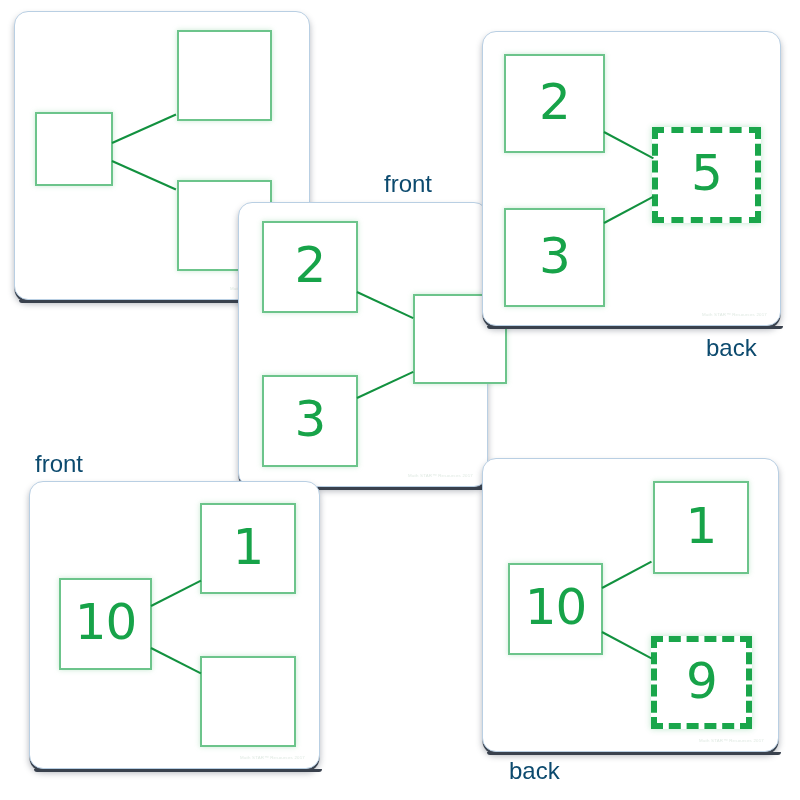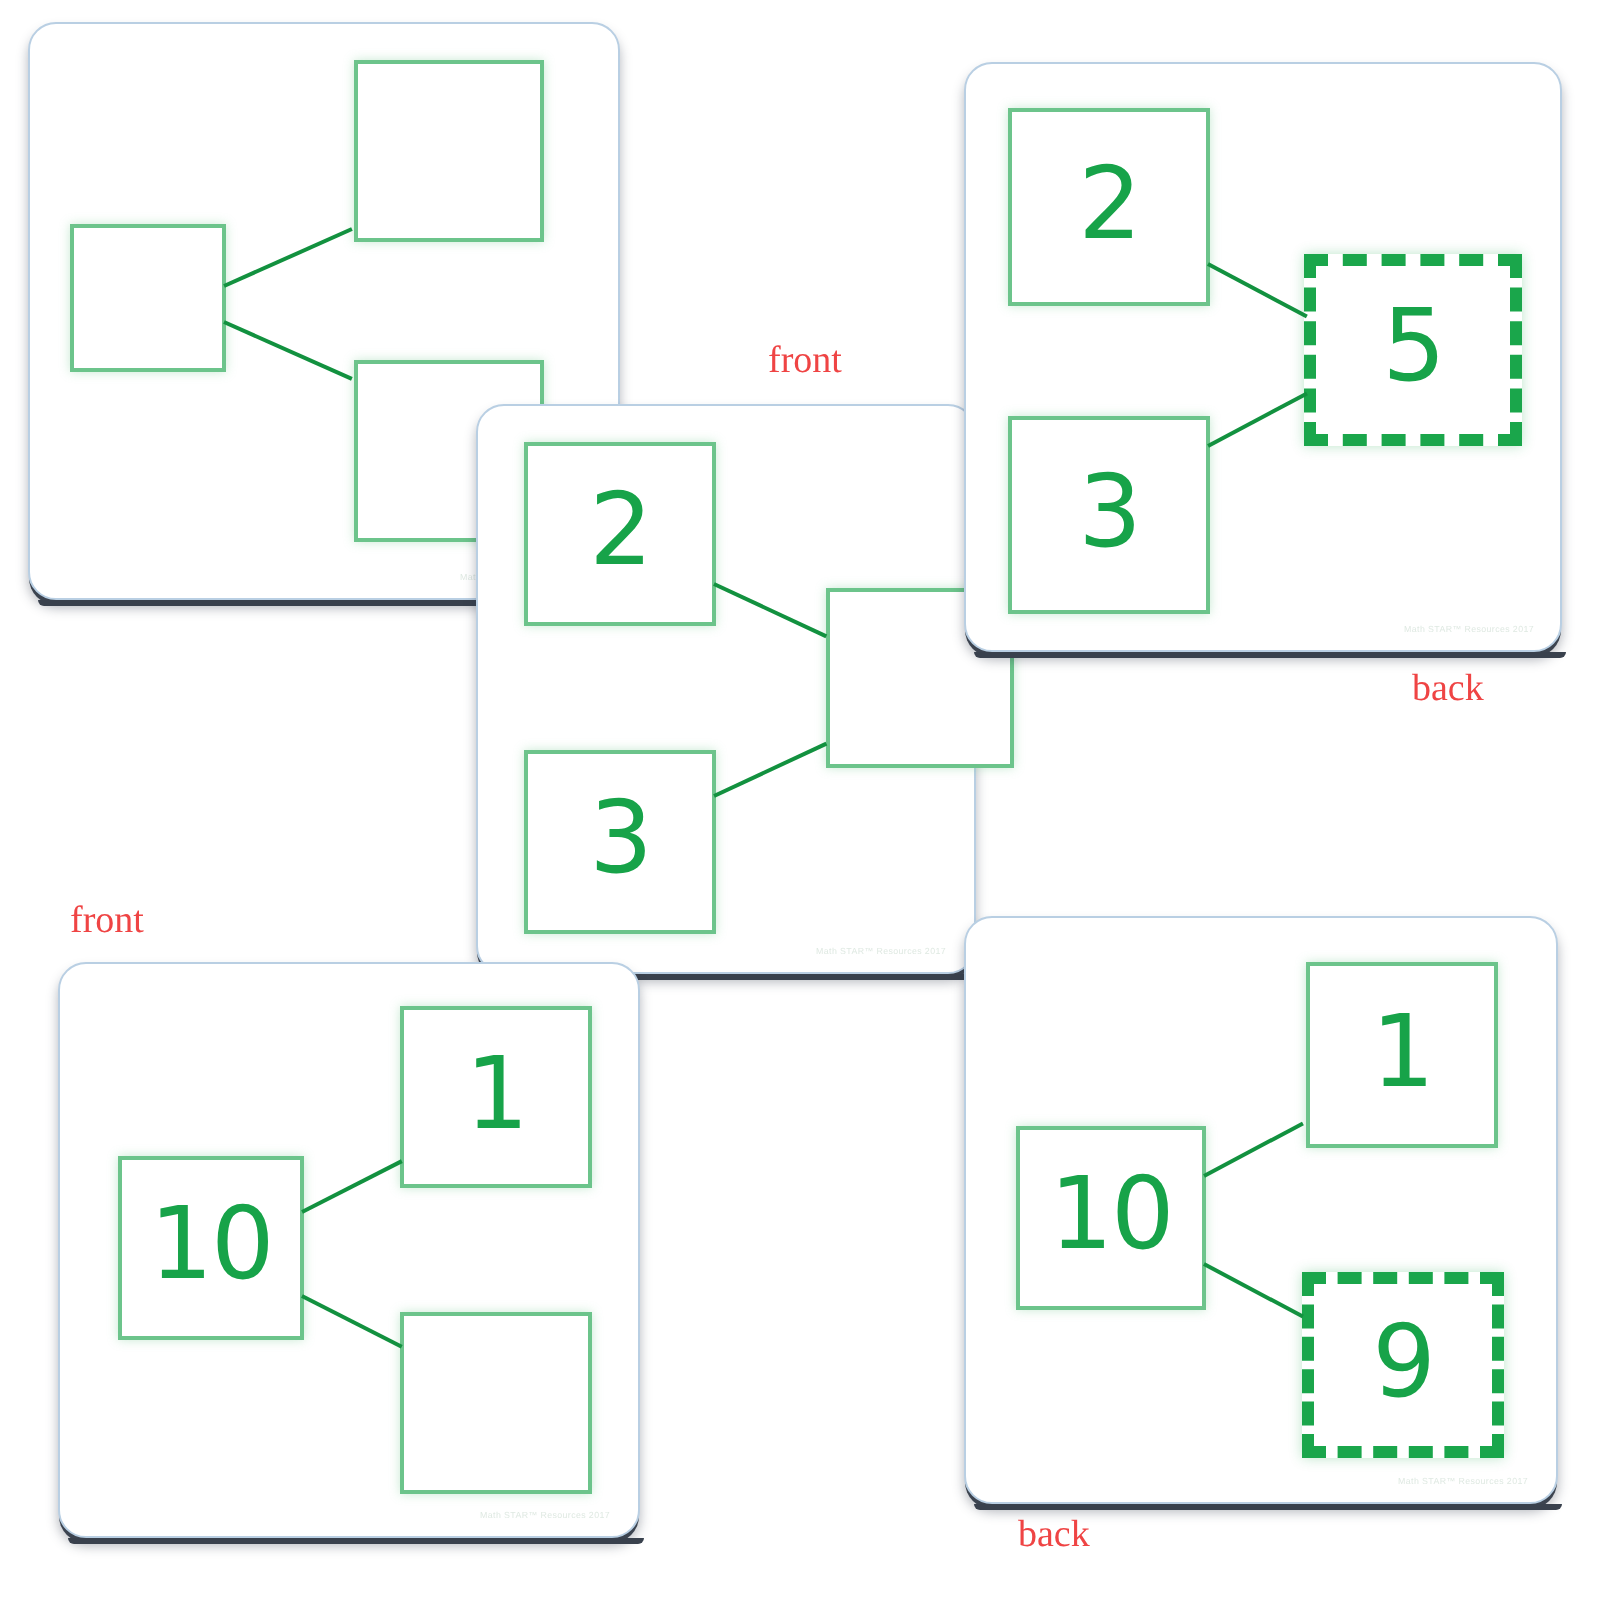--- a/index.html
+++ b/index.html
@@ -59,23 +59,23 @@
   .link{
     position:absolute;
     background:#12913f;
     height:1.9px;
     transform-origin:0 50%;
   }
 
   
   .lbl{
     position:absolute;
-    color:#ef4444;
-    font-size:19px;
-    font-family:Liberation Serif, serif;
+    color:#0c4a6e;
+    font-size:24px;
+    font-family:Liberation Sans, sans-serif;
     white-space:nowrap;
   }
 
   
   .wm{
     position:absolute;
     font-size:4.4px;
     color:#dfe9e2;
     letter-spacing:.2px;
     white-space:nowrap;

